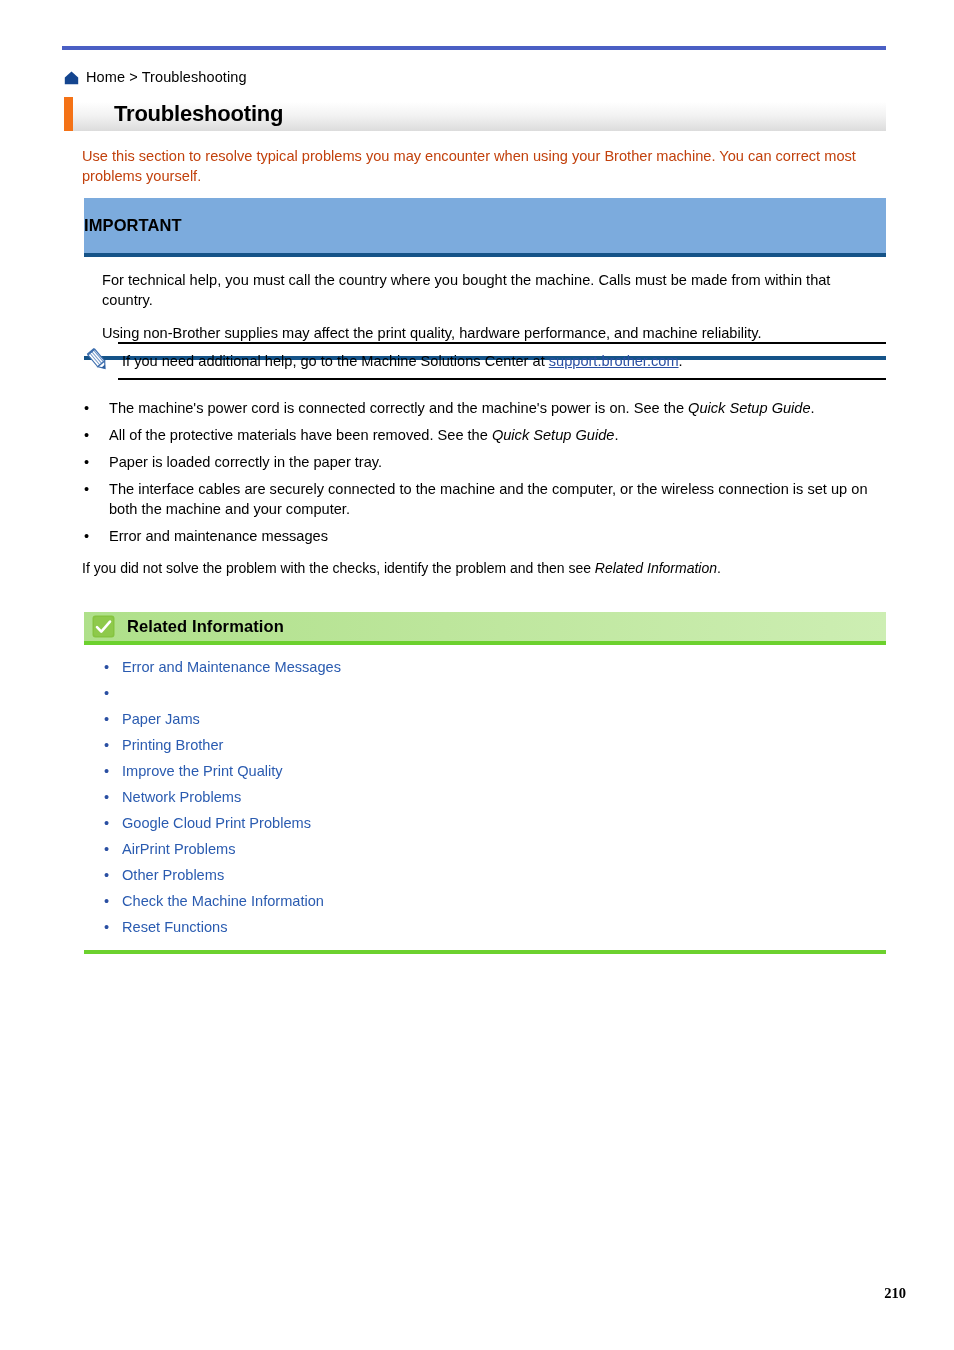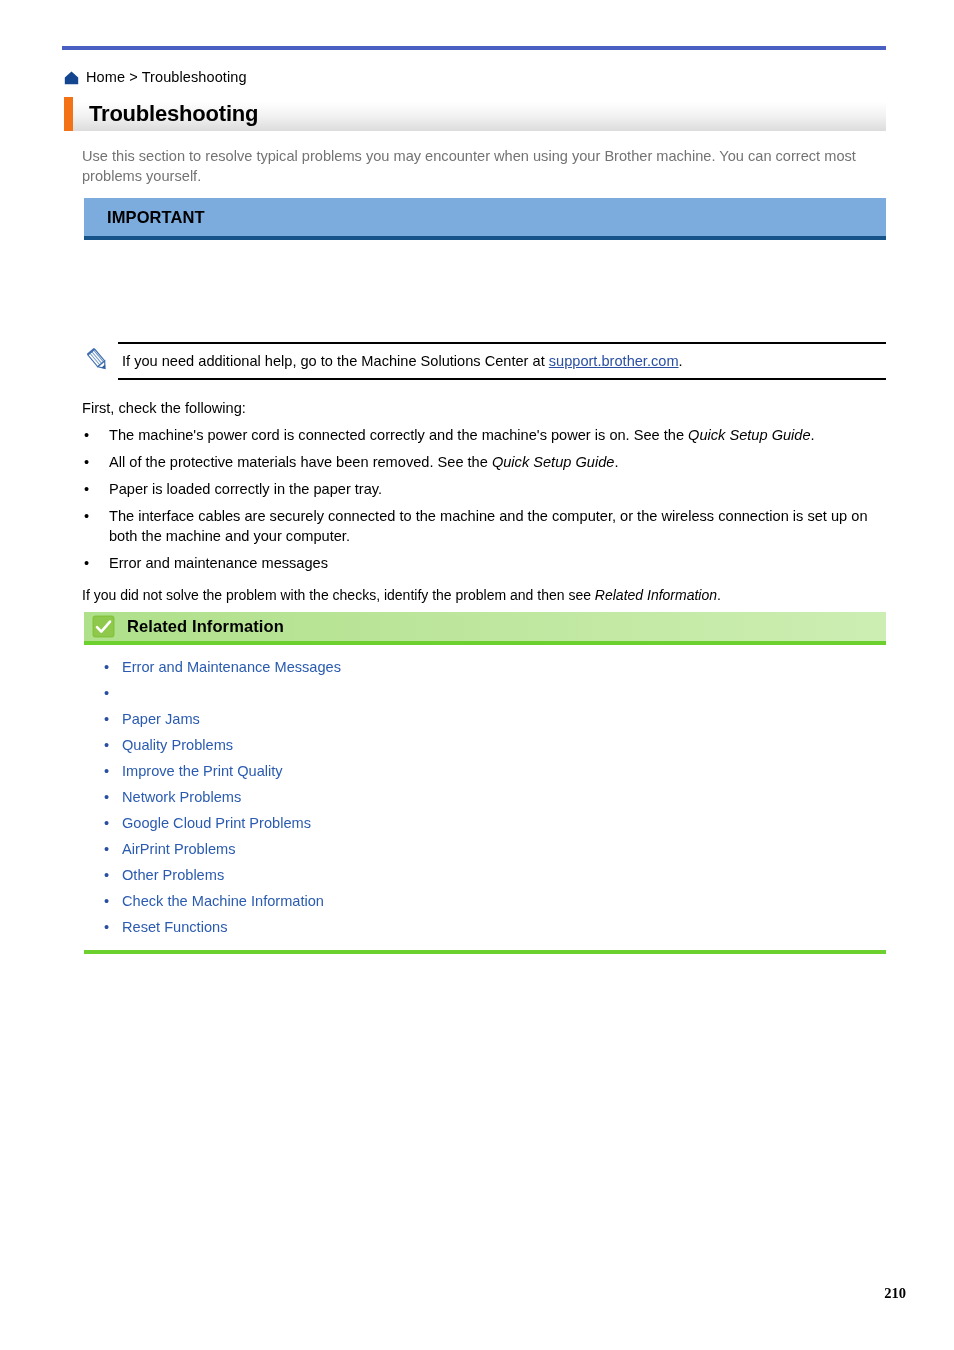--- a/index.html
+++ b/index.html
@@ -60,20 +60,21 @@
   
   .title-band {
     position: absolute;
     left: 64px;
     top: 97px;
     width: 822px;
     height: 34px;
     background: linear-gradient(to bottom, #ffffff 0%, #ffffff 14%, #f2f2f2 55%, #dcdcdc 100%);
     display: flex;
     align-items: center;
+    gap: 25px;
   }
   .title-marker {
     width: 9px;
     height: 34px;
     background: #f47216;
     flex: none;
   }
   .title-text {
     margin-left: 16px;
     font-size: 22px;
@@ -83,36 +84,36 @@
   }
 
   
   .intro {
     position: absolute;
     left: 82px;
     top: 146px;
     width: 790px;
     font-size: 14.6px;
     line-height: 20px;
-    color: #737373;
+    color: #c2410c;
   }
 
   
   .important-box {
     position: absolute;
     left: 84px;
     top: 198px;
     width: 802px;
   }
   .important-head {
     background: #7cabdd;
-    height: 42px;
+    height: 59px;
     display: flex;
     align-items: center;
-    padding-left: 23px;
+    padding-left: 0;
     border-bottom: 4px solid #155388;
   }
   .important-head-text {
     font-size: 16.5px;
     font-weight: bold;
     color: #000;
     letter-spacing: 0.1px;
   }
   .important-body {
     padding: 13px 16px 11px 18px;
@@ -279,20 +280,24 @@
   <div class="title-band">
     <div class="title-marker"></div>
     <div class="title-text">Troubleshooting</div>
   </div>
 
   <div class="intro">Use this section to resolve typical problems you may encounter when using your Brother machine. You can correct most problems yourself.</div>
 
   <div class="important-box">
     <div class="important-head">
       <span class="important-head-text">IMPORTANT</span>
+    </div>
+    <div class="important-body">
+      <p>For technical help, you must call the country where you bought the machine. Calls must be made from within that country.</p>
+      <p>Using non-Brother supplies may affect the print quality, hardware performance, and machine reliability.</p>
     </div>
   </div>
 
   <div class="note-wrap">
     <span class="note-icon">
       <svg width="28" height="28" viewBox="0 0 28 28">
         <g transform="rotate(-40 14 14)">
           <rect x="9.5" y="3.5" width="9" height="15.5" fill="#ffffff" stroke="#3f6fae" stroke-width="1.2"></rect>
           <line x1="12.2" y1="4" x2="12.2" y2="19" stroke="#6f95c8" stroke-width="1"></line>
           <line x1="14.6" y1="4" x2="14.6" y2="19" stroke="#6f95c8" stroke-width="1"></line>
@@ -302,21 +307,20 @@
           <rect x="9.5" y="2" width="9" height="2.2" fill="#3f6fae"></rect>
         </g>
       </svg>
     </span>
     <div class="note-body">
       <p><span>If you need additional help, go to the Machine Solutions Center at </span><a class="doclink" href="#">support.brother.com</a><span>.</span></p>
     </div>
   </div>
 
   <div class="checks">
-    <p class="checks-lead">First, check the following:</p>
 
     <div class="bullet-row">
       <span class="bullet-dot">•</span>
       <span class="bullet-text"><span>The machine's power cord is connected correctly and the machine's power is on. See the </span><em class="it">Quick Setup Guide</em><span>.</span></span>
     </div>
 
     <div class="bullet-row">
       <span class="bullet-dot">•</span>
       <span class="bullet-text"><span>All of the protective materials have been removed. See the </span><em class="it">Quick Setup Guide</em><span>.</span></span>
     </div>
@@ -357,21 +361,21 @@
       </div>
       <div class="rel-item">
         <span class="rel-dot">•</span>
       </div>
       <div class="rel-item">
         <span class="rel-dot">•</span>
         <a class="rel-link" href="#">Paper Jams</a>
       </div>
       <div class="rel-item">
         <span class="rel-dot">•</span>
-        <a class="rel-link" href="#">Quality Problems</a>
+        <a class="rel-link" href="#">Printing Brother</a>
       </div>
       <div class="rel-item">
         <span class="rel-dot">•</span>
         <a class="rel-link" href="#">Improve the Print Quality</a>
       </div>
       <div class="rel-item">
         <span class="rel-dot">•</span>
         <a class="rel-link" href="#">Network Problems</a>
       </div>
       <div class="rel-item">

